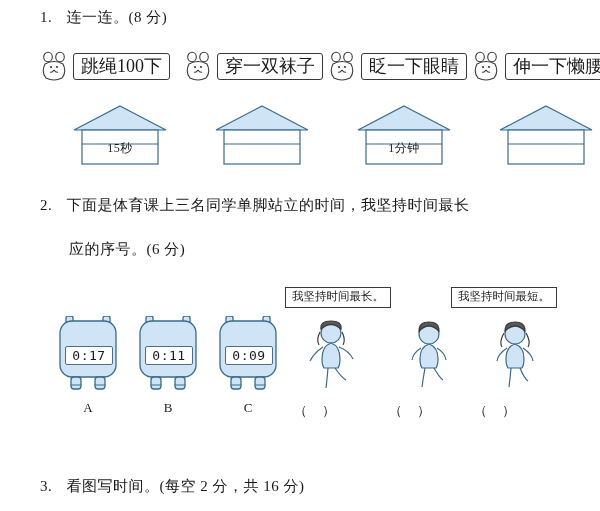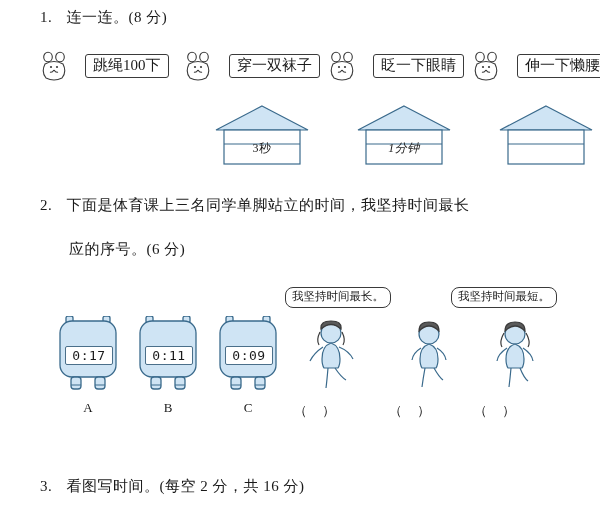--- a/index.html
+++ b/index.html
@@ -58,25 +58,25 @@
     height: 32px;
     position: relative;
     flex: none;
   }
   .mouse-ico svg { display:block; }
 
   .label-box {
     border: 1px solid #3a3a3a;
     border-radius: 3px;
     padding: 3px 7px 4px 7px;
-    font-size: 15px;
+    font-size: 18px;
     line-height: 1;
     background: #fff;
     white-space: nowrap;
-    margin-left: 15px;
+    margin-left: 3px;
   }
 
   .house-row {
     position: absolute;
     left: 40px;
     top: 104px;
     width: 540px;
     height: 62px;
   }
   .house {
@@ -134,21 +134,21 @@
     width: 66px;
     text-align: center;
     font-size: 13px;
     font-family: "Liberation Serif", serif;
   }
 
   .kid-labels { position: absolute; left: 0; top: 0; }
   .speech {
     position: absolute;
     border: 1px solid #3a3a3a;
-    border-radius: 8px;
+    border-radius: 0;
     padding: 3px 6px 4px 6px;
     font-size: 11.5px;
     line-height: 1;
     background: #fff;
     white-space: nowrap;
     text-align: right;
   }
   .kids {
     position: absolute;
     left: 290px;
@@ -240,35 +240,46 @@
           </g>
         </svg>
       </span>
       <span class="label-box">伸一下懒腰</span>
     </div>
 
   </div>
 
   <div class="house-row">
 
-
-    <div class="house" style="left:170px;">
+    <div class="house" style="left:28px;">
       <span>
         <svg width="104" height="62" viewBox="0 0 104 62">
           <g stroke="#3a6a8c" stroke-width="1.2">
             <polygon points="52,2 98,26 6,26" fill="#cfe4f4"></polygon>
             <rect x="14" y="26" width="76" height="34" fill="#ffffff"></rect>
             <line x1="14" y1="40" x2="90" y2="40"></line>
           </g>
         </svg>
       </span>
-      <div class="htext">3秒</div>
-    </div>
-
-    <div class="house" style="left:312px;font-style:italic;">
+      <div class="htext">15秒</div>
+    </div>
+
+    <div class="house" style="left:170px;">
+      <span>
+        <svg width="104" height="62" viewBox="0 0 104 62">
+          <g stroke="#3a6a8c" stroke-width="1.2">
+            <polygon points="52,2 98,26 6,26" fill="#cfe4f4"></polygon>
+            <rect x="14" y="26" width="76" height="34" fill="#ffffff"></rect>
+            <line x1="14" y1="40" x2="90" y2="40"></line>
+          </g>
+        </svg>
+      </span>
+    </div>
+
+    <div class="house" style="left:312px;">
       <span>
         <svg width="104" height="62" viewBox="0 0 104 62">
           <g stroke="#3a6a8c" stroke-width="1.2">
             <polygon points="52,2 98,26 6,26" fill="#cfe4f4"></polygon>
             <rect x="14" y="26" width="76" height="34" fill="#ffffff"></rect>
             <line x1="14" y1="40" x2="90" y2="40"></line>
           </g>
         </svg>
       </span>
       <div class="htext">1分钟</div>

